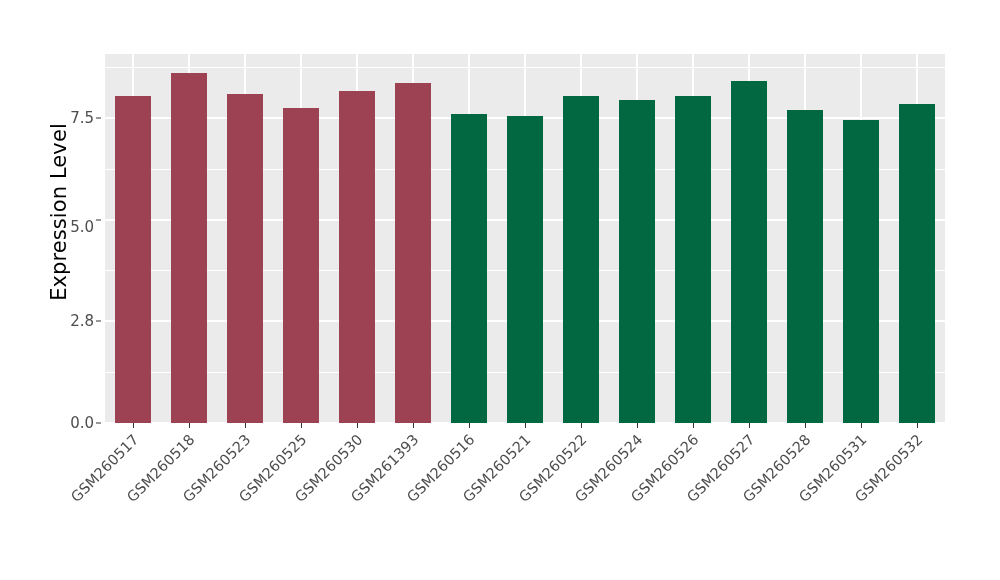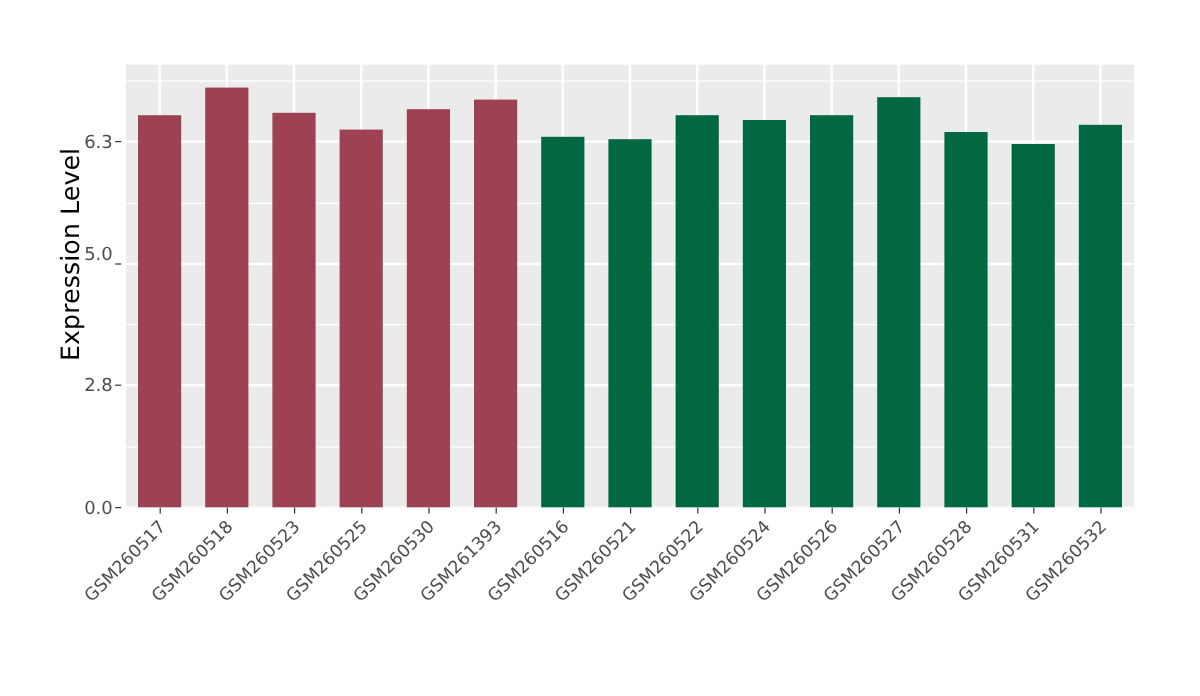--- a/index.html
+++ b/index.html
@@ -138,23 +138,23 @@
 
   <div class="y-axis-title">
     <span>Expression Level</span>
   </div>
 
   <div class="y-ticks">
       <div class="y-tick" style="top: 423px;">0.0</div>
       <div class="y-tick-mark" style="top: 423px;"></div>
       <div class="y-tick" style="top: 321.291px;">2.8</div>
       <div class="y-tick-mark" style="top: 321.291px;"></div>
-      <div class="y-tick" style="top: 212px; text-align: right;">5.0</div>
+      <div class="y-tick" style="top: 227px; text-align: right;">5.0</div>
       <div class="y-tick-mark" style="top: 219.582px;"></div>
-      <div class="y-tick" style="top: 117.873px;">6.3</div>
+      <div class="y-tick" style="top: 117.873px;">7.5</div>
       <div class="y-tick-mark" style="top: 117.873px;"></div>
     </div>
 
   <div class="panel">
     <div class="gridlines">
         <div class="grid-h minor" style="top: 318.146px;"></div>
         <div class="grid-h minor" style="top: 216.437px;"></div>
         <div class="grid-h minor" style="top: 114.728px;"></div>
         <div class="grid-h minor" style="top: 13.0187px;"></div>
         <div class="grid-h major" style="top: 368px;"></div>

